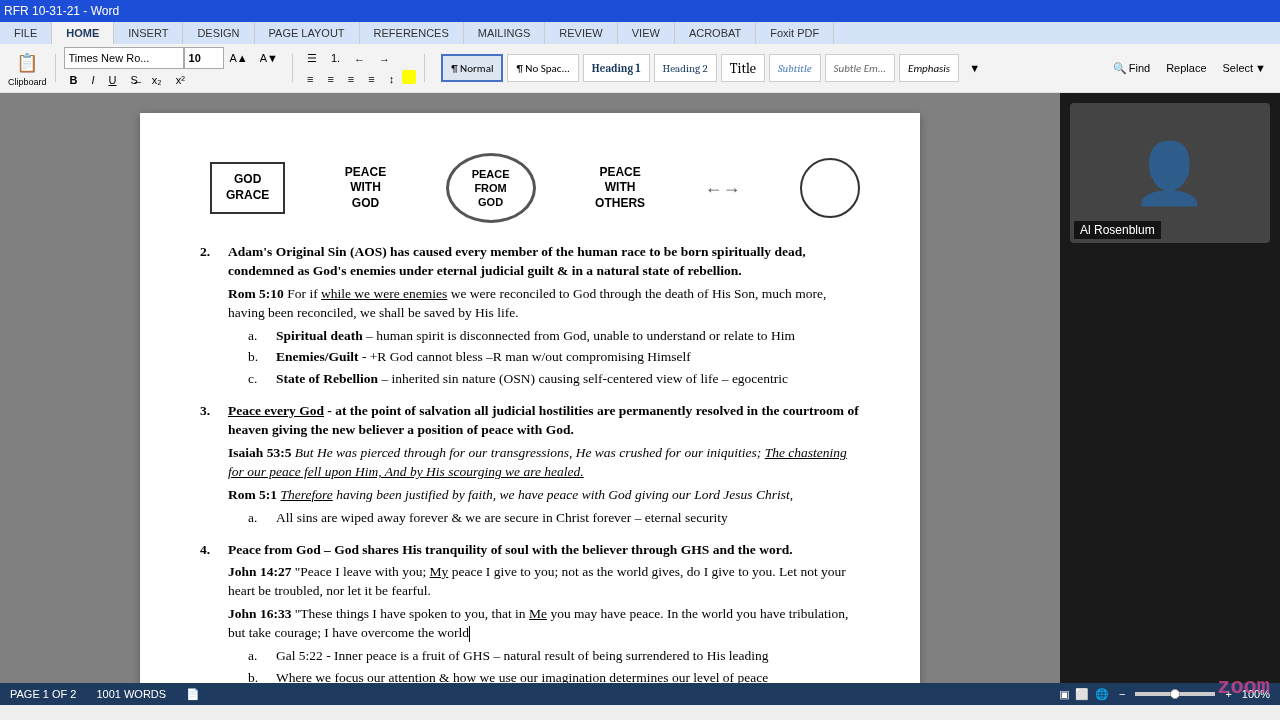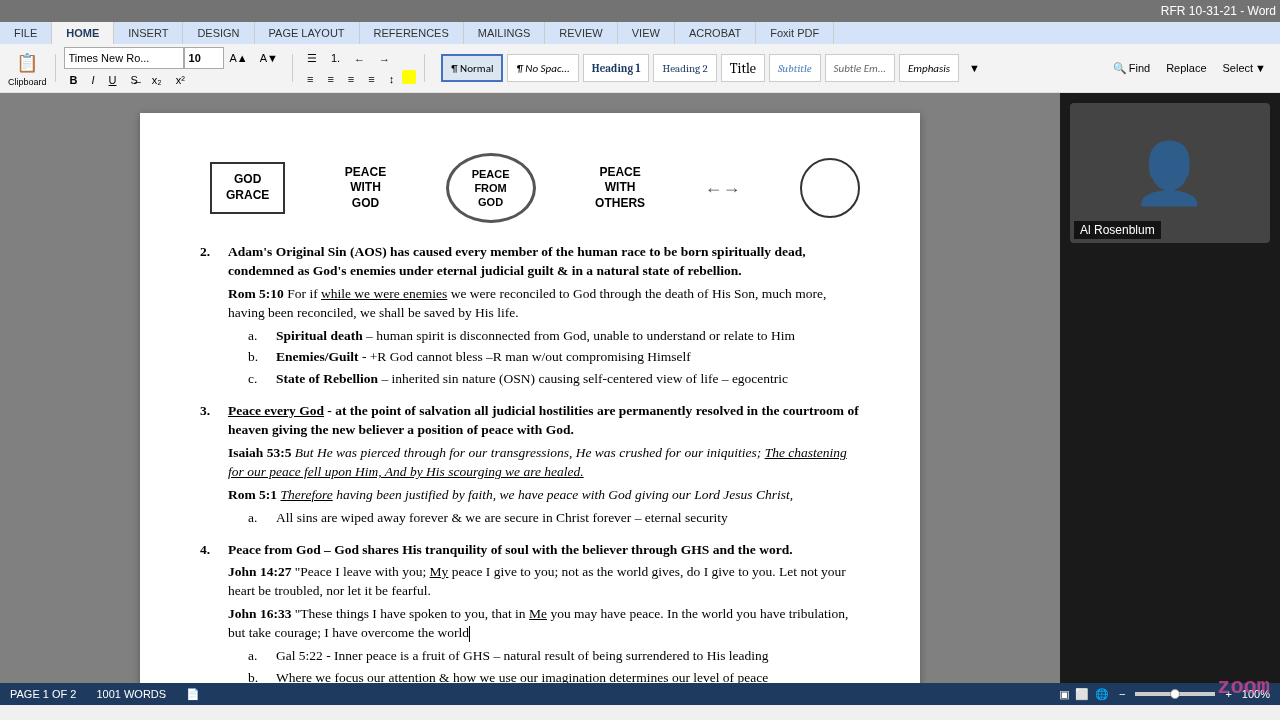--- a/index.html
+++ b/index.html
@@ -1,22 +1,22 @@
 <!DOCTYPE html>
 <html><head>
   <meta charset="utf-8">
   <style>
     * { margin: 0; padding: 0; box-sizing: border-box; }
     body { font-family: 'Times New Roman', Times, serif; font-size: 14px; background: #f0f0f0; width: 1280px; height: 720px; overflow: hidden; }
 
     
     #title-bar {
-      background: #737373;
+      background: #1d4ed8;
       color: white;
-      text-align: right;
+      text-align: left;
       padding: 4px;
       font-size: 12px;
       font-family: Segoe UI, sans-serif;
     }
 
     
     #tab-bar {
       display: flex;
       background: #d4e3f7;
       font-size: 12px;
@@ -109,21 +109,21 @@
       font-size: 11px;
       height: 28px;
       display: flex;
       align-items: center;
       white-space: nowrap;
       background: white;
     }
     .style-box.active { border: 2px solid #4472c4; background: #dce6f1; }
 
     .style-normal { font-family: Calibri, sans-serif; }
-    .style-nospace { font-family: Calibri, sans-serif; font-style: italic; }
+    .style-nospace { font-family: Calibri, sans-serif; }
     .style-h1 { color: #17375e; font-weight: bold; font-family: Cambria, serif; }
     .style-h2 { color: #17375e; font-family: Cambria, serif; }
     .style-title { font-size: 14px; font-family: Cambria, serif; }
     .style-subtitle { color: #4f81bd; font-family: Cambria, serif; font-style: italic; }
     .style-subtle { color: #666; font-style: italic; }
     .style-emphasis { font-style: italic; }
 
     
     #editing-group {
       margin-left: auto;

